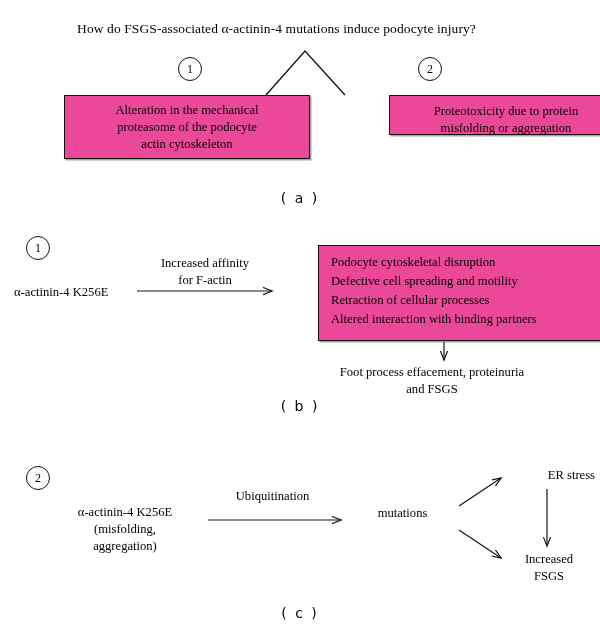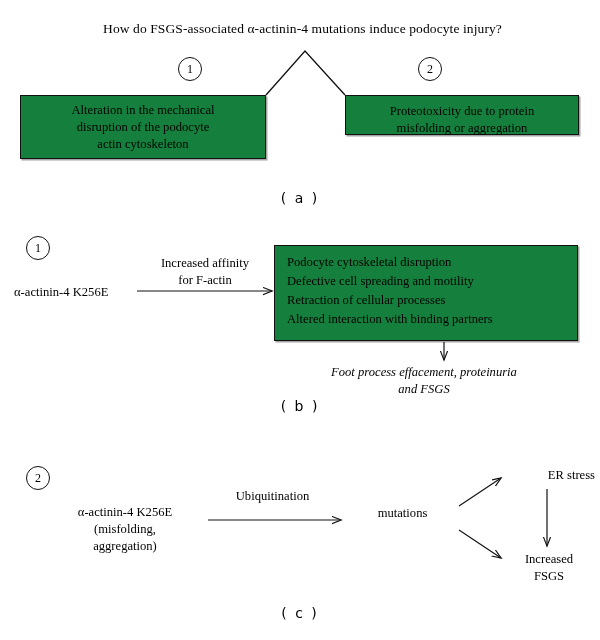--- a/index.html
+++ b/index.html
@@ -24,44 +24,44 @@
   }
   .abs { position: absolute; }
 
   
   .title {
     left: 0; top: 21px; width: 553px;
     text-align: center;
     font-size: 13.5px;
     line-height: 16px;
     letter-spacing: 0.1px;
-    margin-left: 26px;
   }
   .boxtext {
     text-align: center;
     font-size: 12.6px;
     line-height: 17px;
   }
   .listtext {
     text-align: left;
     font-size: 12.6px;
     line-height: 19px;
   }
   .plaintext {
     font-size: 12.6px;
     line-height: 17px;
   }
   .ctr { text-align: center; }
 
   
   .box {
     border: 1.3px solid #111111;
-    background: #15803d;
+    background: #ec4899;
     box-sizing: border-box;
     box-shadow: 1.5px 1.5px 0 0 rgba(90,90,90,0.55);
+    margin-left: 44px;
   }
 
   
   .circle-num {
     width: 24px; height: 24px;
     border: 1.2px solid #111111;
     border-radius: 50%;
     box-sizing: border-box;
     text-align: center;
     line-height: 22px;
@@ -91,21 +91,21 @@
 <div id="figure">
 
   <div class="abs title">How do FSGS-associated α-actinin-4 mutations induce podocyte injury?</div>
 
   <div class="abs circle-num" style="left:178px; top:57px;">1</div>
   <div class="abs circle-num" style="left:418px; top:57px;">2</div>
 
   <div class="abs box" style="left:20px; top:95px; width:246px; height:64px;">
     <div class="boxtext" style="padding-top:6px;">
       <div>Alteration in the mechanical</div>
-      <div>disruption of the podocyte</div>
+      <div>proteasome of the podocyte</div>
       <div>actin cytoskeleton</div>
     </div>
   </div>
 
   <div class="abs box" style="left:345px; top:95px; width:234px; height:40px;">
     <div class="boxtext" style="padding-top:7px;">
       <div>Proteotoxicity due to protein</div>
       <div>misfolding or aggregation</div>
     </div>
   </div>
@@ -123,21 +123,21 @@
 
   <div class="abs box" style="left:274px; top:245px; width:304px; height:96px;">
     <div class="listtext" style="padding:7px 0 0 12px;">
       <div>Podocyte cytoskeletal disruption</div>
       <div>Defective cell spreading and motility</div>
       <div>Retraction of cellular processes</div>
       <div>Altered interaction with binding partners</div>
     </div>
   </div>
 
-  <div class="abs plaintext ctr" style="left:284px; top:364px; width:280px;font-style:italic;">
+  <div class="abs plaintext ctr" style="left:292px; top:364px; width:280px;">
     <div>Foot process effacement, proteinuria</div>
     <div>and FSGS</div>
   </div>
 
   <div class="abs panel-label" style="top:398px;">( b )</div>
 
   <div class="abs circle-num" style="left:26px; top:466px;">2</div>
 
   <div class="abs plaintext ctr" style="left:45px; top:504px; width:160px;">
     <div>α-actinin-4 K256E</div>

